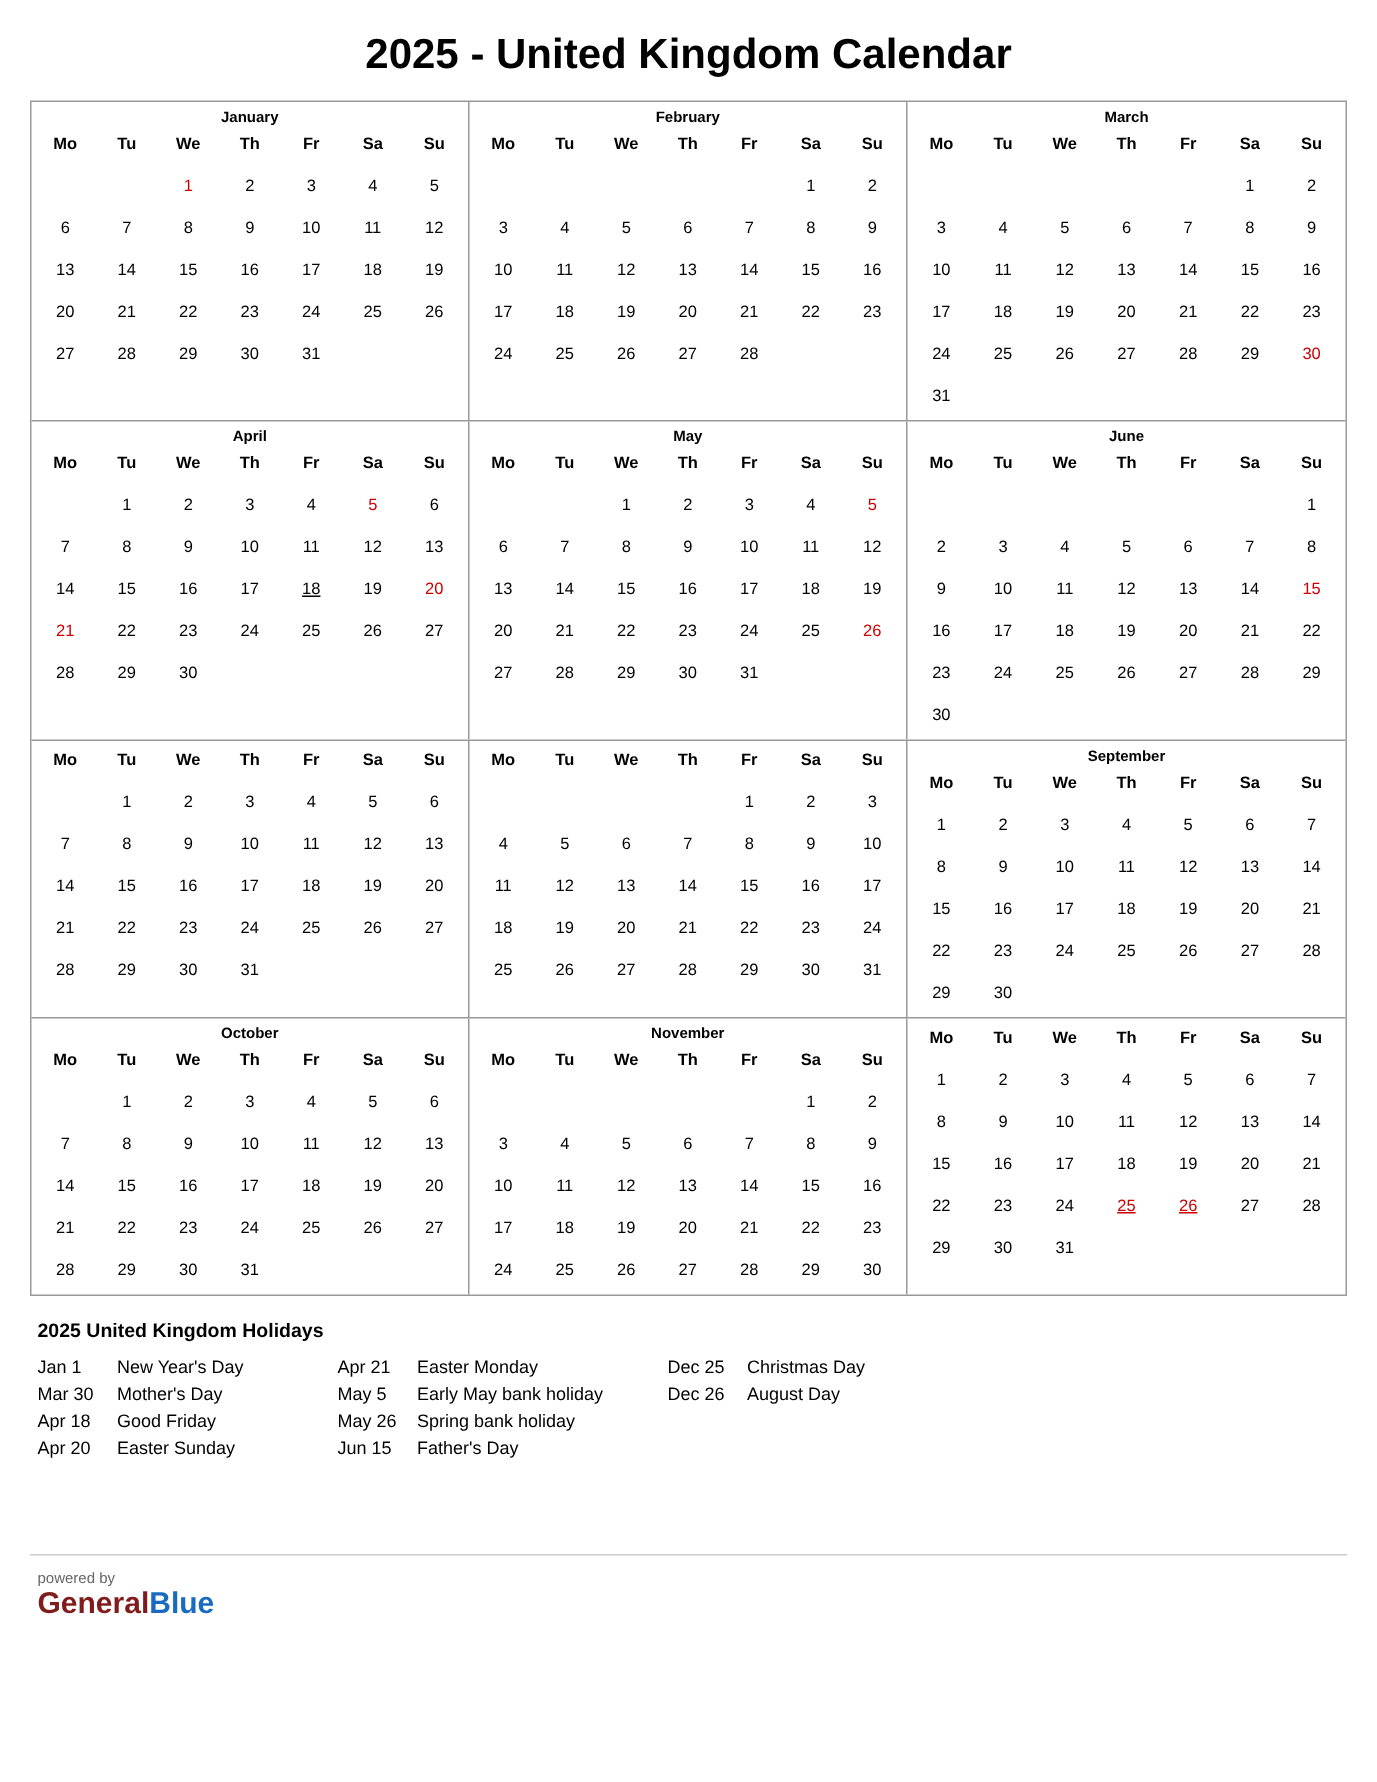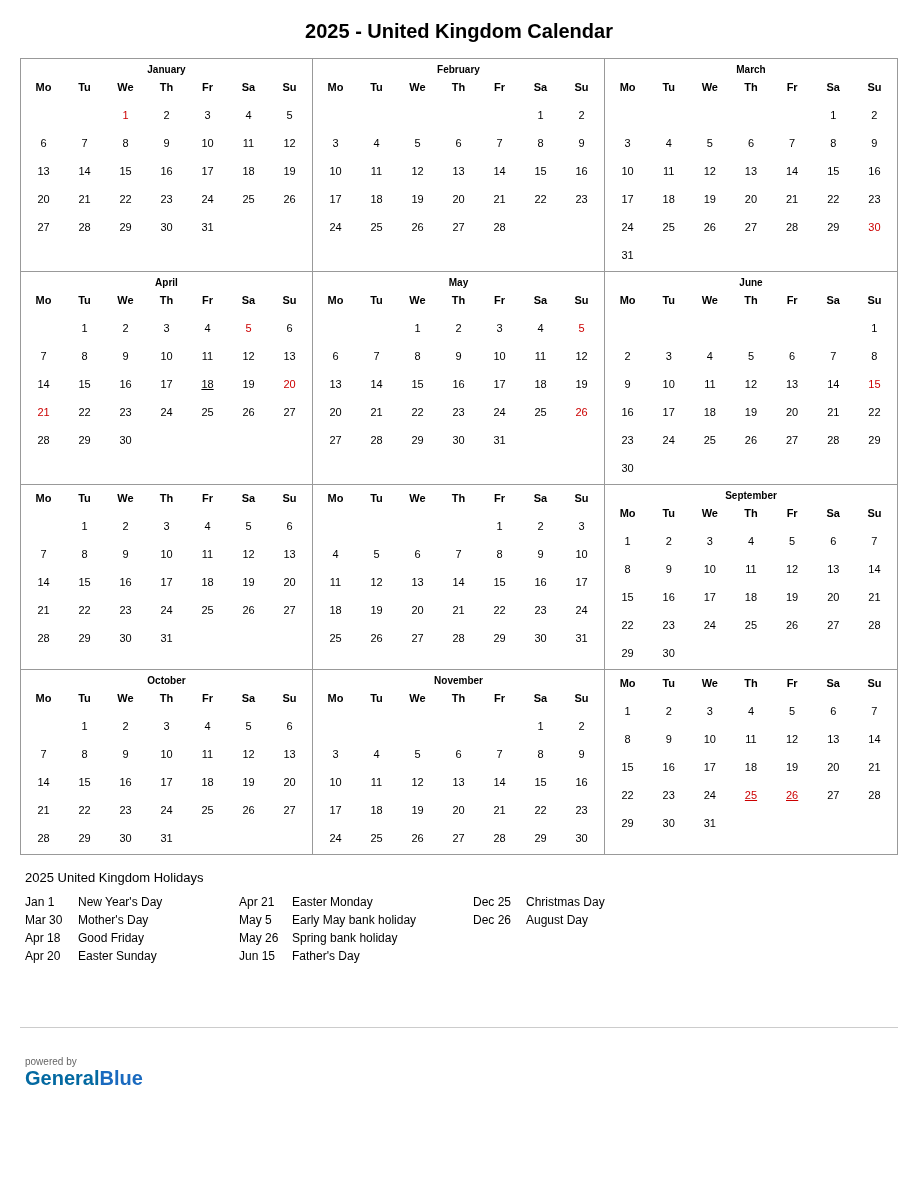--- a/index.html
+++ b/index.html
@@ -5,21 +5,21 @@
     * { margin: 0; padding: 0; box-sizing: border-box; }
     body {
       font-family: Arial, sans-serif;
       background: #fff;
       width: 918px;
       min-height: 1188px;
       padding: 20px;
     }
     h1 {
       text-align: center;
-      font-size: 20px;
+      font-size: 28px;
       font-weight: bold;
       margin-bottom: 15px;
       color: #000;
     }
     .calendar-grid {
       border: 1px solid #999;
       width: 100%;
     }
     .quarter-row {
       display: grid;
@@ -65,59 +65,59 @@
     .day-cell.red { color: #cc0000; }
     .day-cell.red-underline { color: #cc0000; text-decoration: underline; }
     .day-cell.underline { text-decoration: underline; }
 
     .holidays-section {
       margin-top: 15px;
       padding: 0 5px;
     }
     .holidays-title {
       font-size: 13px;
-      font-weight: normal;
+      font-weight: bold;
       margin-bottom: 10px;
     }
     .holidays-columns {
       display: grid;
       grid-template-columns: 200px 220px 220px;
-      gap: 14px;
+      gap: 0;
       font-size: 12px;
     }
     .holiday-col {}
     .holiday-row {
       display: flex;
       gap: 8px;
       margin-bottom: 4px;
     }
     .h-date {
       min-width: 45px;
       color: #000;
     }
     .h-name {
       color: #000;
     }
     .footer {
       margin-top: 60px;
-      padding: 28px 5px;
+      padding: 10px 5px;
       border-top: 1px solid #ccc;
       display: flex;
       align-items: center;
       gap: 8px;
     }
     .footer-powered {
       font-size: 10px;
       color: #666;
     }
     .footer-brand {
       font-size: 20px;
       font-weight: bold;
     }
-    .footer-brand .general { color: #0369a1; }
+    .footer-brand .general { color: #7f1d1d; }
     .footer-brand .blue { color: #1a6abf; }
   </style>
 </head>
 <body>
 
 <h1>2025 - United Kingdom Calendar</h1>
 
 <div class="calendar-grid">
 
 <div class="quarter-row">

